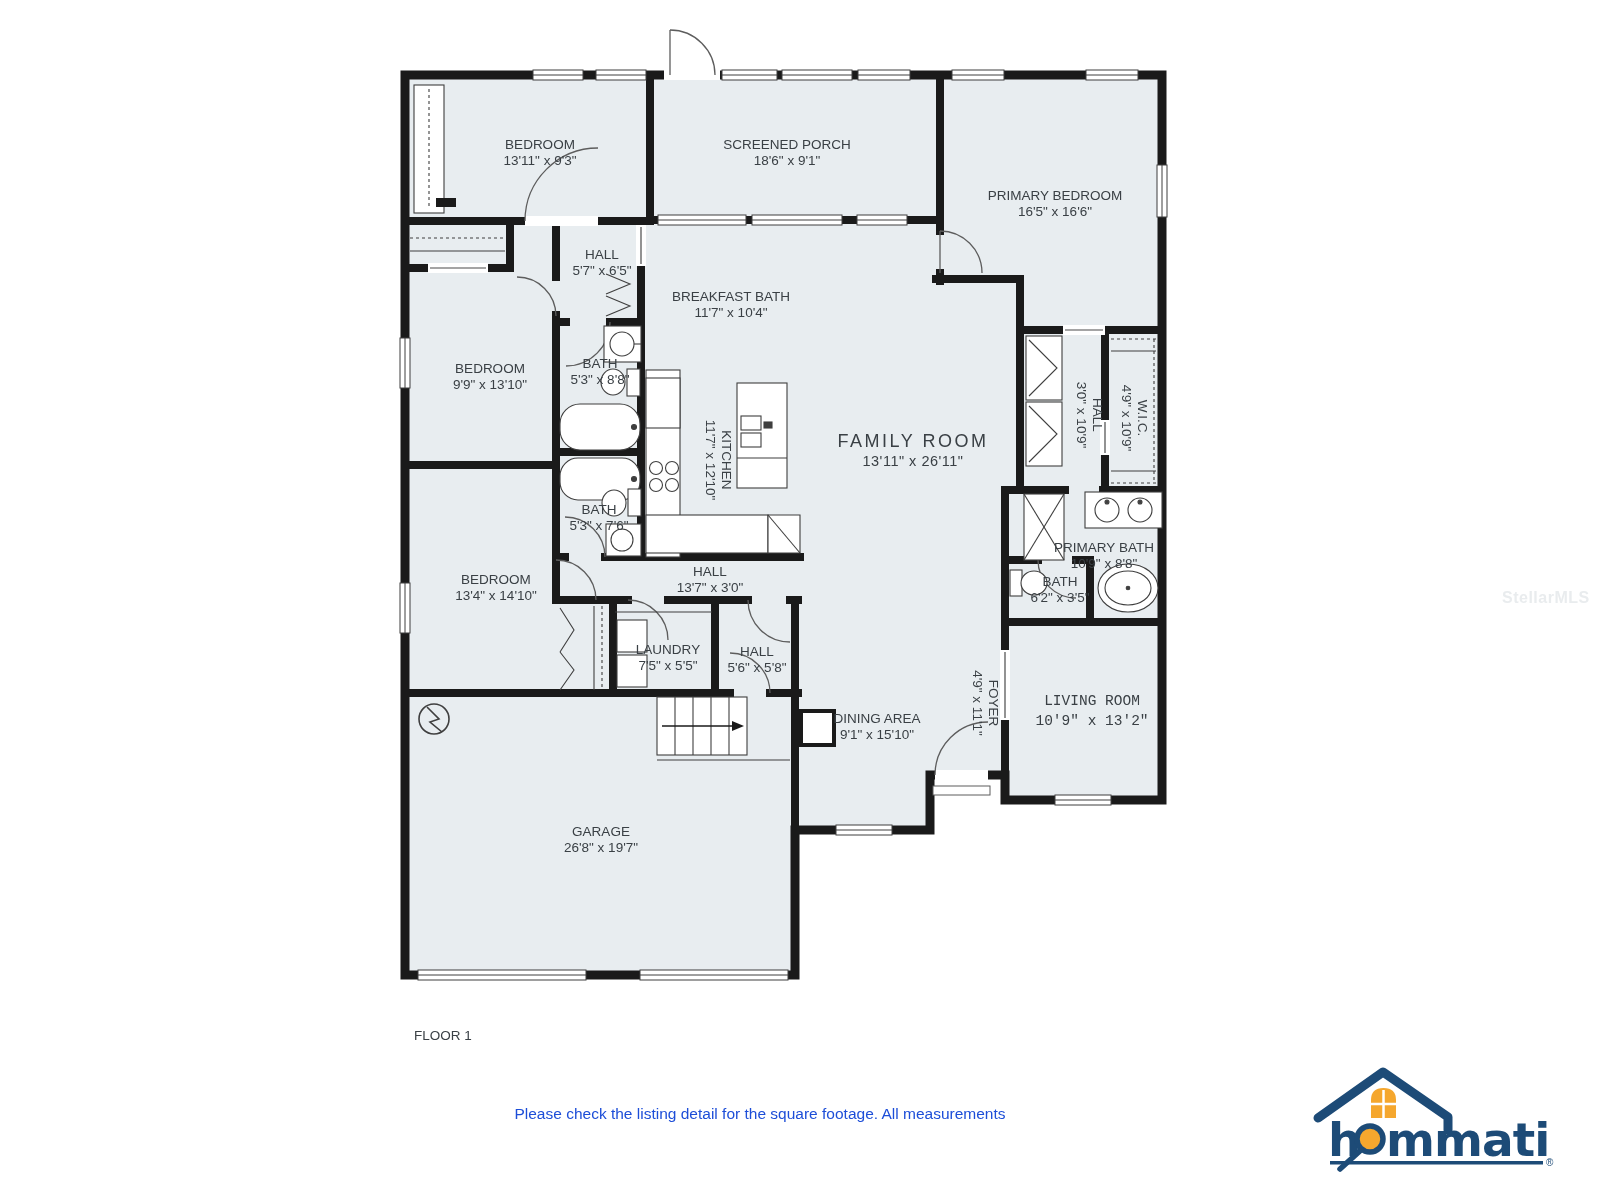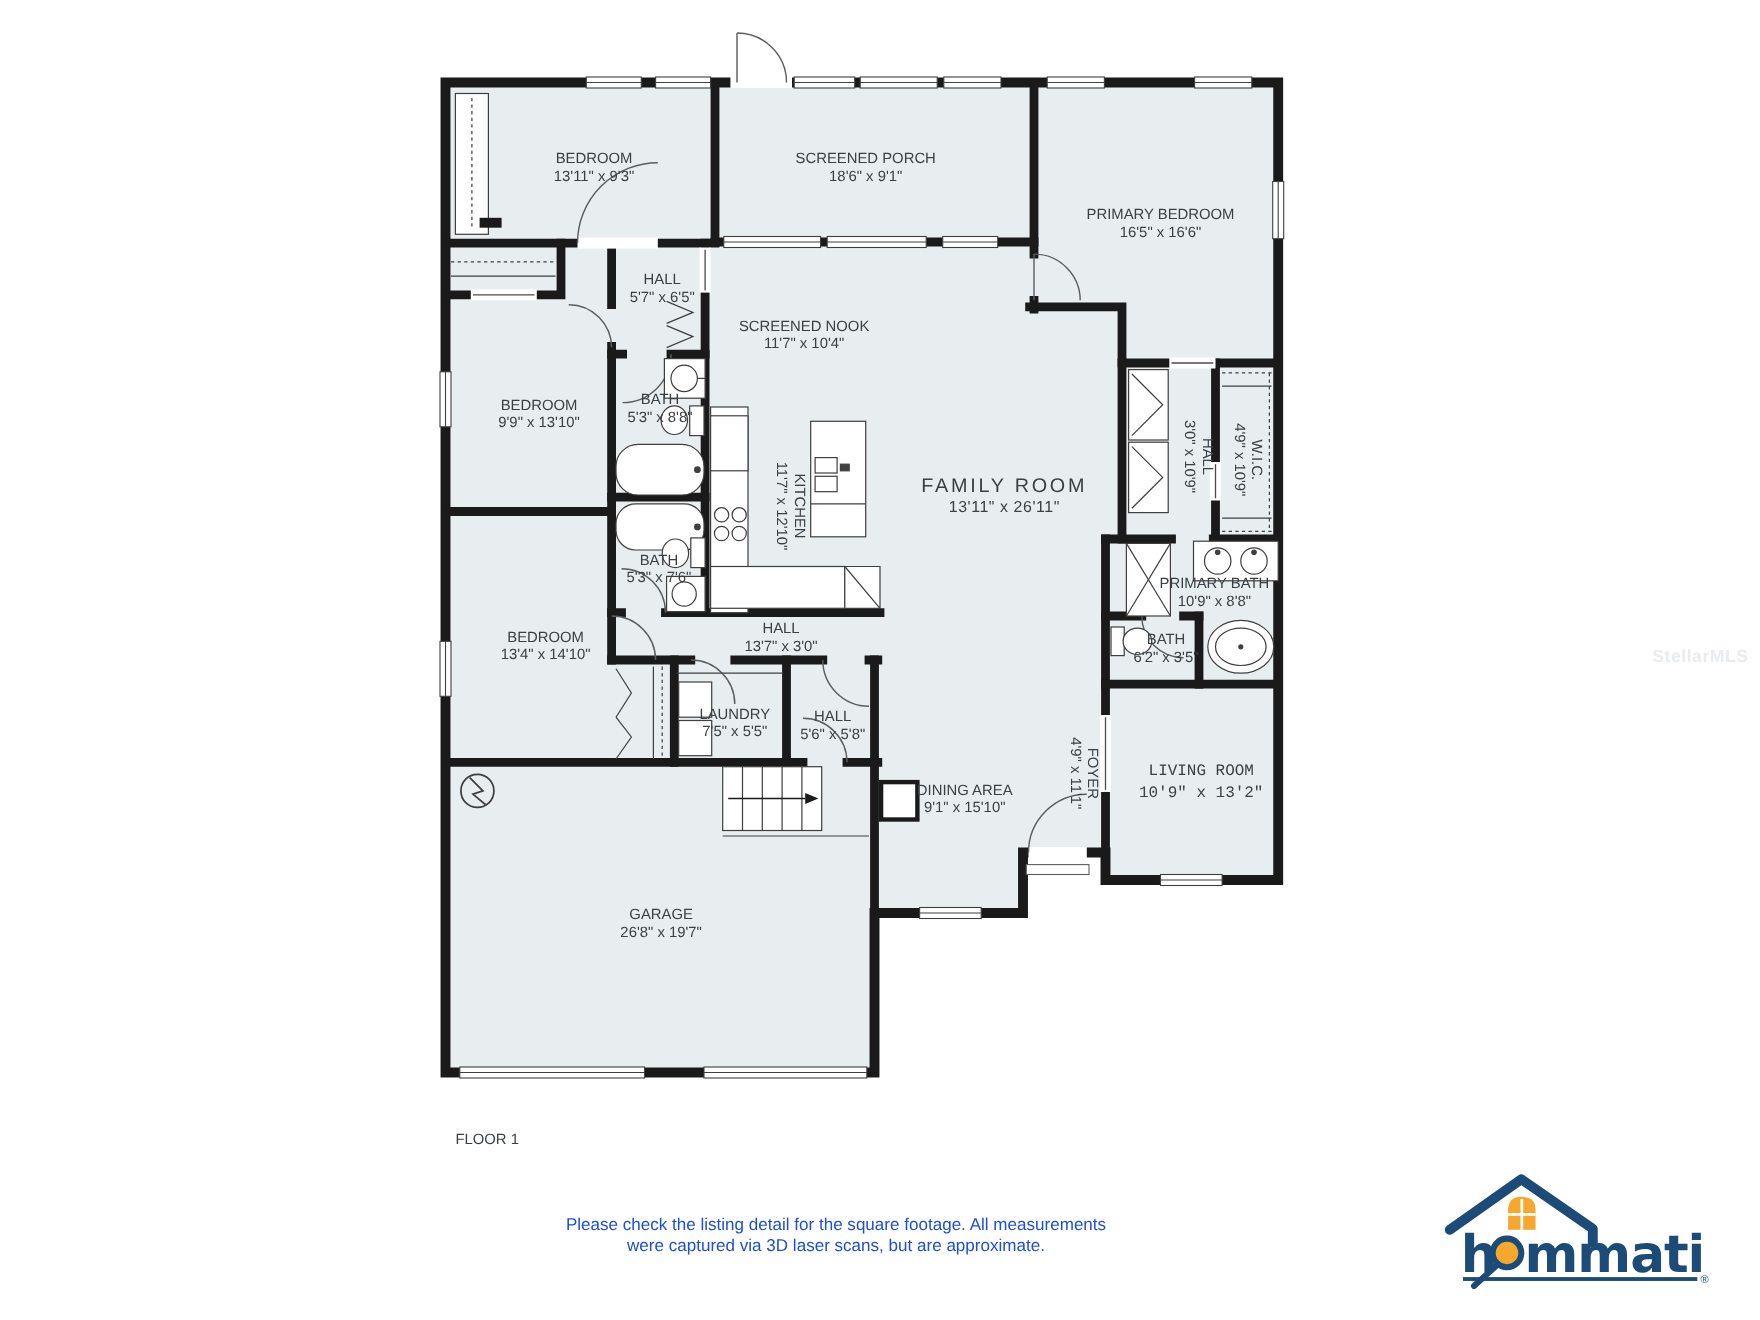--- a/index.html
+++ b/index.html
@@ -306,21 +306,21 @@
 </div>
 <div class="rlabel" style="left:1055px;top:204px">
   <span class="nm">PRIMARY BEDROOM</span>
   <span class="dm">16'5" x 16'6"</span>
 </div>
 <div class="rlabel" style="left:602px;top:263px">
   <span class="nm">HALL</span>
   <span class="dm">5'7" x 6'5"</span>
 </div>
 <div class="rlabel" style="left:731px;top:305px">
-  <span class="nm">SCREENED NOOK</span>
+  <span class="nm">BREAKFAST BATH</span>
   <span class="dm">11'7" x 10'4"</span>
 </div>
 <div class="rlabel" style="left:490px;top:377px">
   <span class="nm">BEDROOM</span>
   <span class="dm">9'9" x 13'10"</span>
 </div>
 <div class="rlabel" style="left:600px;top:372px">
   <span class="nm">BATH</span>
   <span class="dm">5'3" x 8'8"</span>
 </div>
@@ -333,21 +333,21 @@
   <span class="dm">13'11" x 26'11"</span>
 </div>
 <div class="rlabel vert" style="left:1089px;top:415px">
   <span class="nm">HALL</span>
   <span class="dm">3'0" x 10'9"</span>
 </div>
 <div class="rlabel vert" style="left:1134px;top:418px">
   <span class="nm">W.I.C.</span>
   <span class="dm">4'9" x 10'9"</span>
 </div>
-<div class="rlabel" style="left:1104px;top:539px">
+<div class="rlabel" style="left:1104px;top:556px">
   <span class="nm">PRIMARY BATH</span>
   <span class="dm">10'9" x 8'8"</span>
 </div>
 <div class="rlabel" style="left:599px;top:518px">
   <span class="nm">BATH</span>
   <span class="dm">5'3" x 7'6"</span>
 </div>
 <div class="rlabel" style="left:496px;top:588px">
   <span class="nm">BEDROOM</span>
   <span class="dm">13'4" x 14'10"</span>
@@ -384,16 +384,15 @@
   <span class="nm">GARAGE</span>
   <span class="dm">26'8" x 19'7"</span>
 </div>
 
 <div class="floor-label">FLOOR 1</div>
 
 <div class="watermark">StellarMLS</div>
 
 <div class="footer">
   <span style="display:block">Please check the listing detail for the square footage. All measurements</span>
-  <span style="display:block">were captured via 3D laser scans, but are approximate.</span>
 </div>
 
 </div>
 
 </body></html>

